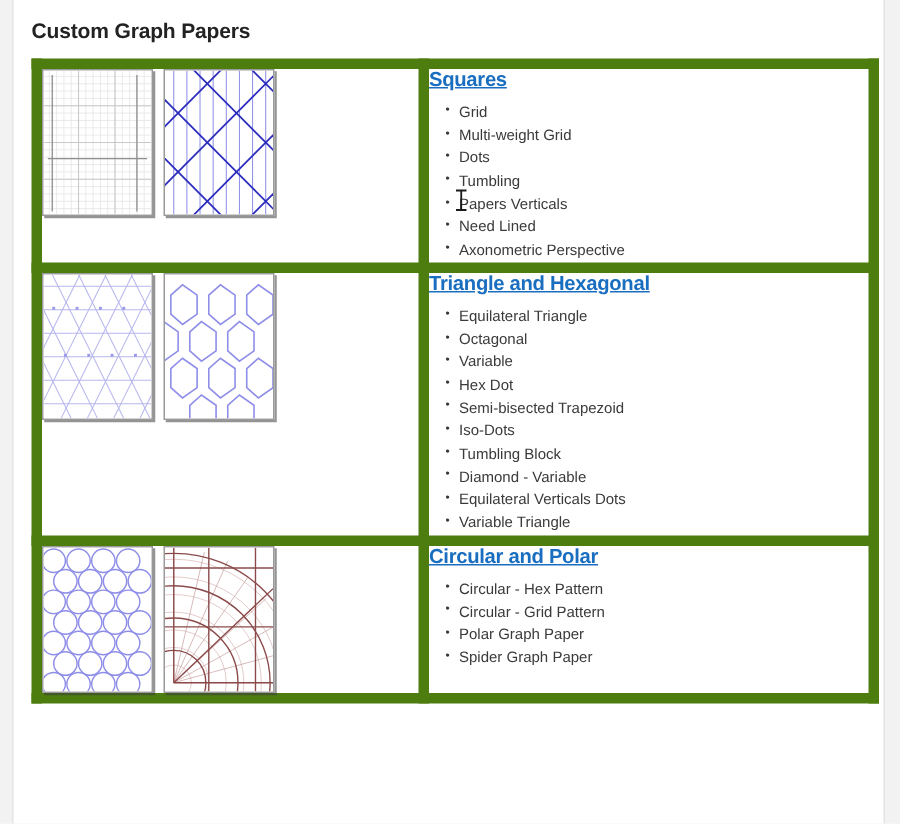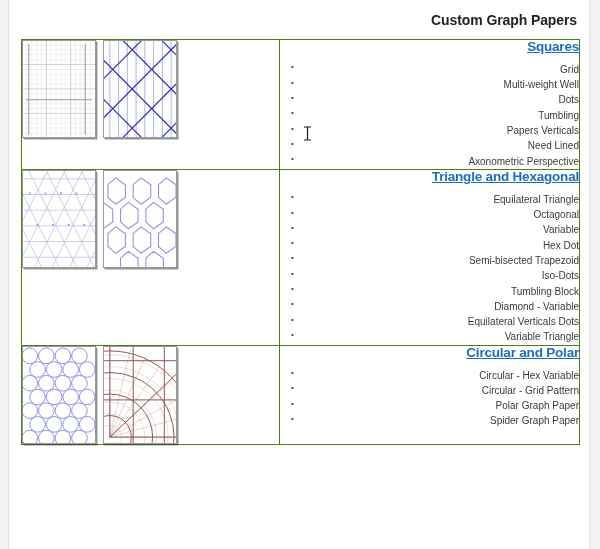--- a/index.html
+++ b/index.html
@@ -15,21 +15,20 @@
 
   #page {
     position: absolute;
     left: 8px;
     top: 0;
     width: 582px;
     min-height: 549px;
     background: #ffffff;
     border-left: 1px solid #e3e3e3;
     border-right: 1px solid #e3e3e3;
-    text-align: right;
   }
 
   .content {
     padding: 8px 12px 0 12px;
   }
 
   h1.page-title {
     font-size: 14px;
     font-weight: bold;
     color: #222222;
@@ -45,21 +44,21 @@
   }
 
   table.papers {
     margin-top: 11px;
     width: 558px;
     border-collapse: collapse;
     table-layout: fixed;
   }
 
   table.papers td {
-    border: 1px solid #4d7c0f;
+    border: 7px solid #4d7c0f;
     vertical-align: top;
     padding: 0;
   }
 
   td.thumbs-cell {
     width: 258px;
     padding: 10px 0 10px 10px;
   }
 
   td.info-cell {
@@ -222,21 +221,21 @@
                 </svg>
               </div>
             </div>
           </td>
           <td class="info-cell">
             <h2 class="section-title">
               <span class="sec-link">Squares</span>
             </h2>
             <ul class="paper-list">
               <li>Grid</li>
-              <li>Multi-weight Well</li>
+              <li>Multi-weight Grid</li>
               <li>Dots</li>
               <li>Tumbling</li>
               <li>Papers Verticals</li>
               <li>Need Lined</li>
               <li>Axonometric Perspective</li>
             </ul>
           </td>
         </tr>
 
         <tr>
@@ -393,21 +392,21 @@
                   </g>
                 </svg>
               </div>
             </div>
           </td>
           <td class="info-cell">
             <h2 class="section-title">
               <span class="sec-link">Circular and Polar</span>
             </h2>
             <ul class="paper-list">
-              <li>Circular - Hex Variable</li>
+              <li>Circular - Hex Pattern</li>
               <li>Circular - Grid Pattern</li>
               <li>Polar Graph Paper</li>
               <li>Spider Graph Paper</li>
             </ul>
           </td>
         </tr>
 
       </tbody>
     </table>
   </div>

